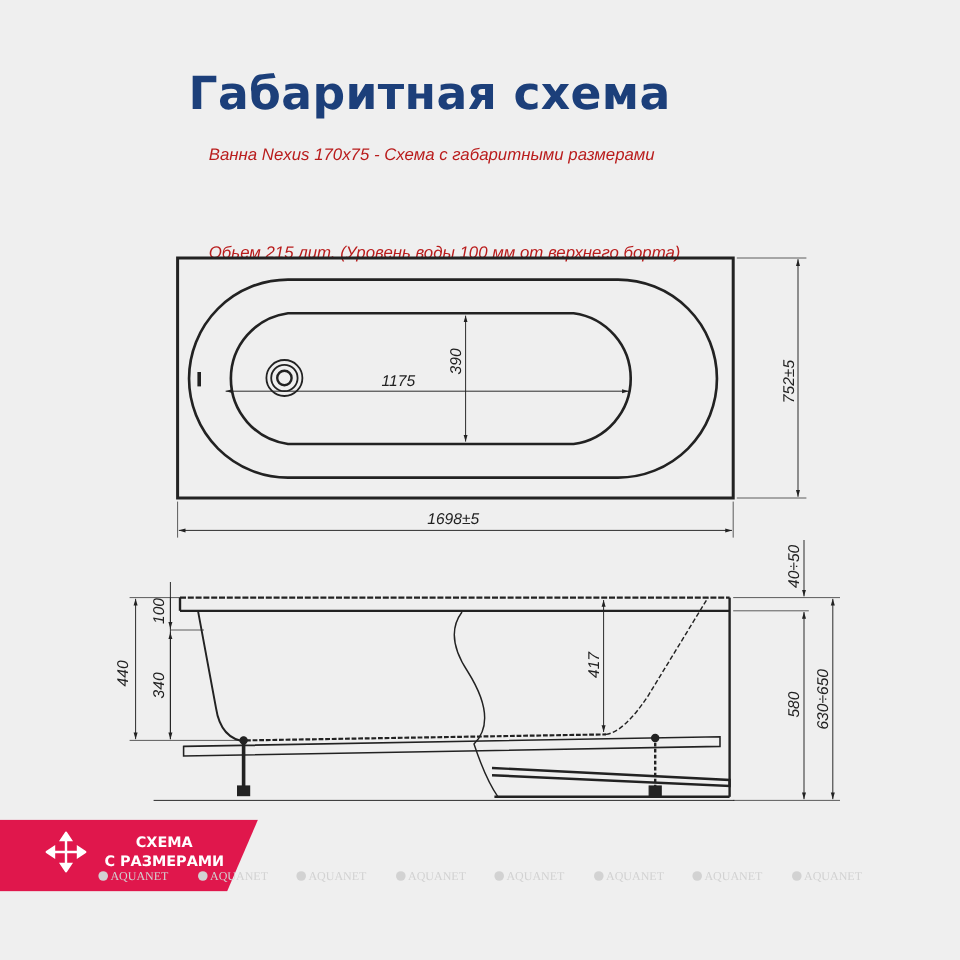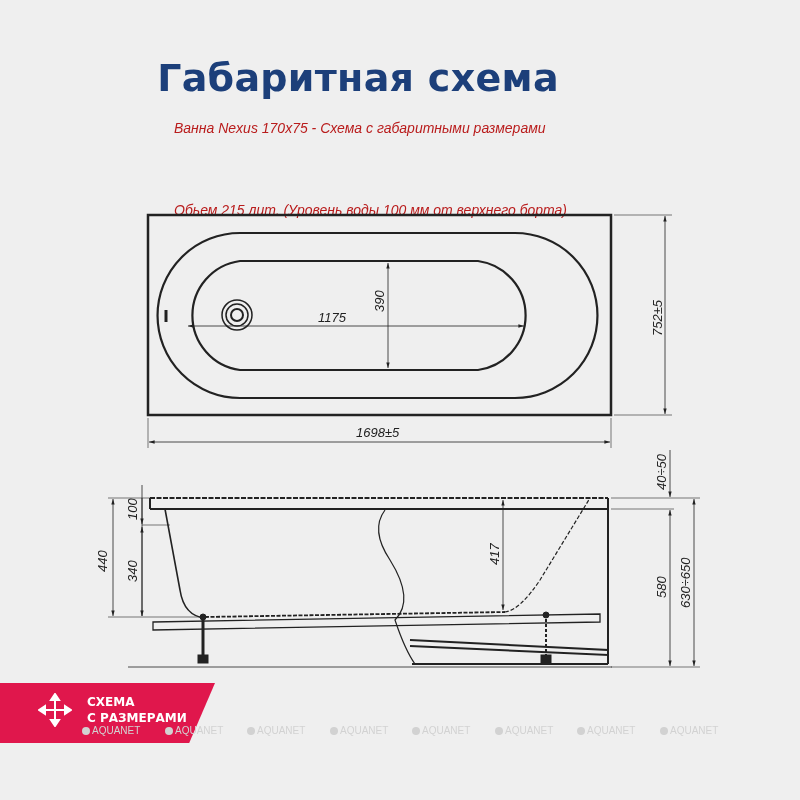--- a/index.html
+++ b/index.html
@@ -4,23 +4,23 @@
 <style>
   html,body{margin:0;padding:0;}
   body{width:800px;height:800px;background:#efefef;position:relative;overflow:hidden;font-family:"Liberation Sans",sans-serif;}
   .title{position:absolute;left:0;top:56px;width:716px;text-align:center;font-family:"DejaVu Sans",sans-serif;font-weight:bold;font-size:38px;color:#1c3f7a;letter-spacing:0.3px;}
   .sub{position:absolute;left:174px;font-style:italic;font-size:14px;color:#b91c1c;}
   .sub1{top:120px;}
   .sub2{top:166px;margin-top:36px;}
   svg.drawing{position:absolute;left:0;top:0;}
   .dimtxt{font-family:"Liberation Sans",sans-serif;font-style:italic;font-size:13px;fill:#222;}
   .badge{position:absolute;left:0;top:683px;width:215px;height:60px;background:#e0174c;clip-path:polygon(0 0,100% 0,88% 100%,0 100%);}
-  .badge-text{position:absolute;left:87px;top:694px;color:#fff;font-weight:bold;font-size:12px;line-height:16px;font-family:"DejaVu Sans",sans-serif;}
+  .badge-text{position:absolute;left:87px;top:694px;color:#fff;font-weight:bold;font-size:12px;line-height:16px;font-family:"DejaVu Sans",sans-serif;text-align:center;}
   .badge-icon{position:absolute;left:38px;top:693px;width:34px;height:34px;}
-  .wm{position:absolute;top:725px;font-size:10px;color:#d2d2d2;font-family:Liberation Sans, sans-serif;}
+  .wm{position:absolute;top:725px;font-size:10px;color:#d2d2d2;font-family:Liberation Serif, serif;}
   .wm .dot{display:inline-block;width:8px;height:8px;border-radius:50%;background:#d2d2d2;margin-right:2px;vertical-align:-1px;}
 </style>
 </head>
 <body>
 
 <div class="title">Габаритная схема</div>
 <div class="sub sub1">Ванна Nexus 170x75 - Схема с габаритными размерами</div>
 <div class="sub sub2">Обьем 215 лит.  (Уровень воды 100 мм от верхнего борта)</div>
 
 <svg class="drawing" width="800" height="800" viewBox="0 0 800 800">

